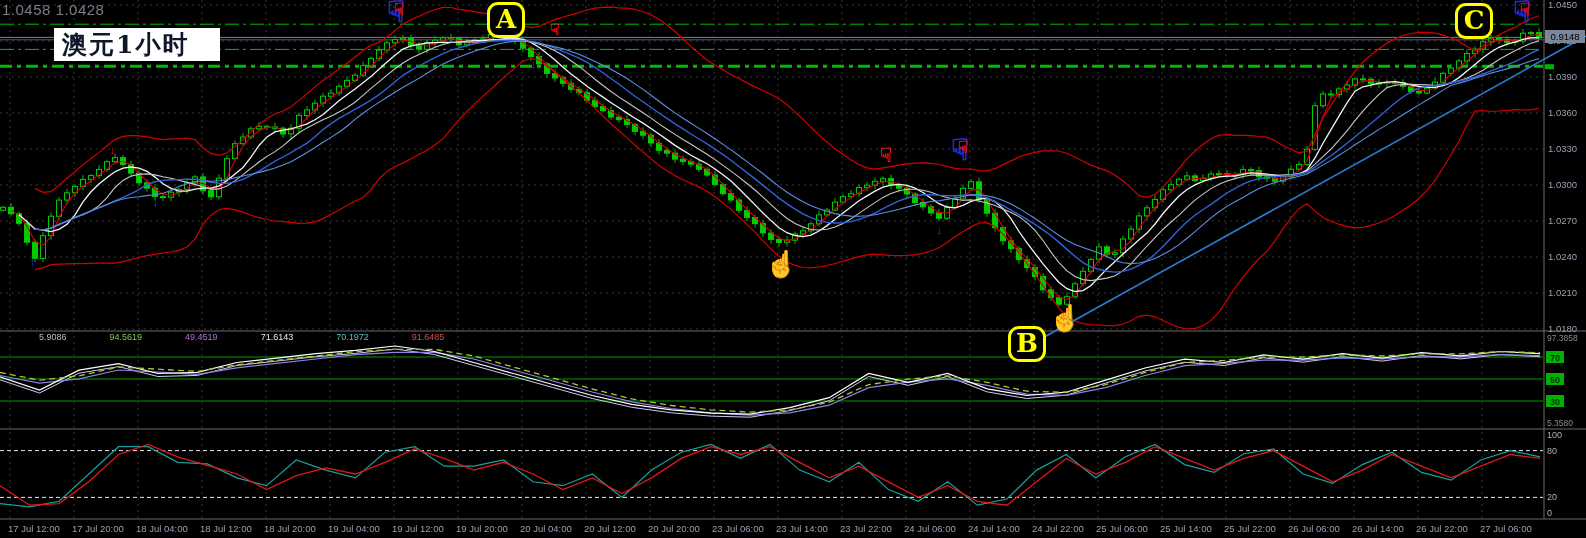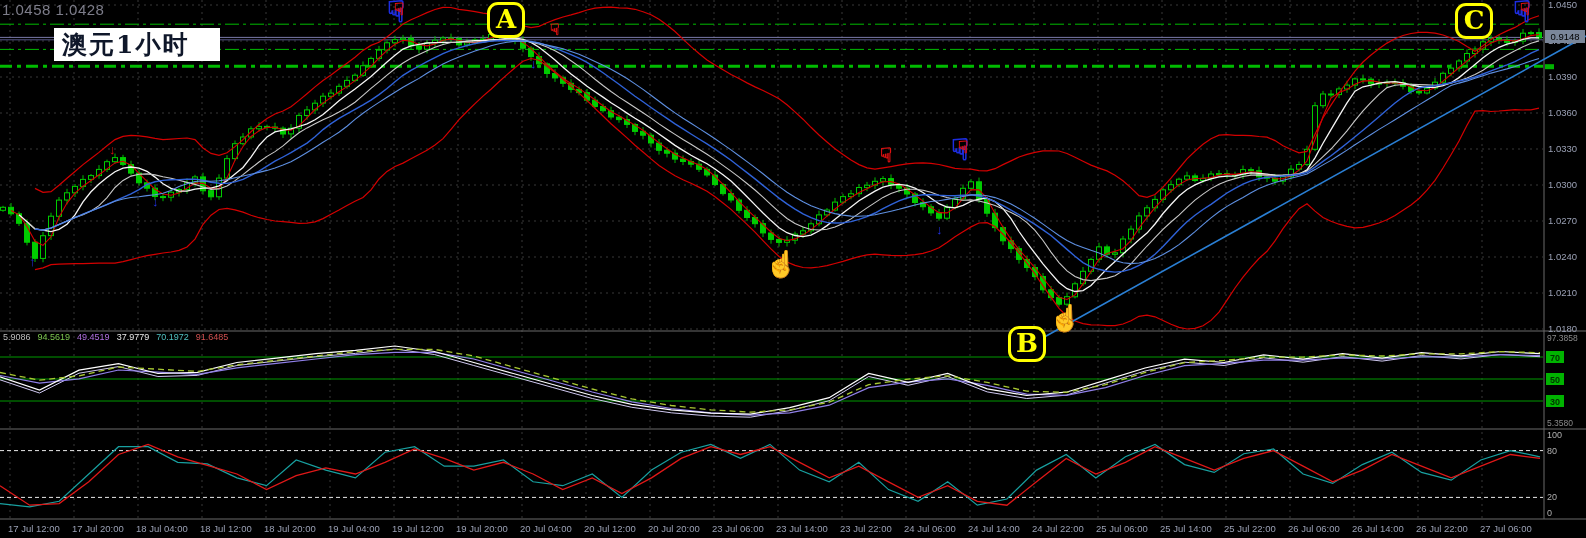--- a/index.html
+++ b/index.html
@@ -8,21 +8,21 @@
   #chart{position:absolute;left:0;top:0;}
   .ov{position:absolute;left:0;top:0;width:1586px;height:538px;pointer-events:none;}
   .ohlc{position:absolute;left:2px;top:1px;font-size:15px;color:#7d7d8a;letter-spacing:.5px;}
   .titlebox{position:absolute;left:42px;top:28px;width:166px;height:33px;background:#ffffff;
             color:#0f172a;font:bold 25px "DejaVu Serif",serif;line-height:33px;padding-left:8px;
             letter-spacing:2px;box-sizing:border-box;margin-left:12px;}
   .abc{position:absolute;width:32px;height:30px;border:3px solid #ffff00;border-radius:11px;
        background:#000;color:#ffff00;font:bold 26px "DejaVu Serif",serif;text-align:center;
        line-height:29px;}
   .stochvals{position:absolute;left:3px;top:332px;font-size:9px;white-space:nowrap;}
-  .stochvals span{margin-right:7px;}
+  .stochvals span{margin-right:7px;margin-left:36px;}
   .pricebox{position:absolute;left:1545px;top:30px;width:40px;height:13px;background:#7a8699;
             color:#000;font-size:9.5px;text-align:center;line-height:13px;}
   .sig{position:absolute;line-height:1;}
   .sig .h1{position:absolute;left:0;top:0;font-weight:bold;color:#1d2de0;}
   .sig .h2{position:absolute;font-weight:bold;color:#e01010;}
   .sig .ar{position:absolute;font-weight:bold;font-size:13px;}
 </style>
 </head>
 <body>
 
@@ -319,21 +319,21 @@
         <text x="1480" y="532">27 Jul 06:00</text>
       </g>
     </svg>
 
   <div class="ov" id="overlay">
     <div class="ohlc">1.0458 1.0428</div>
     <div class="titlebox">澳元1小时</div>
     <div class="abc" id="mk-a" style="left: 487px; top: 2px;">A</div>
     <div class="abc" id="mk-b" style="left: 1008px; top: 326px;">B</div>
     <div class="abc" id="mk-c" style="left: 1455px; top: 3px;">C</div>
-    <div class="stochvals" id="stochvals"><span style="color:#bdbdbd">5.9086</span><span style="color:#7ec850">94.5619</span><span style="color:#b070e0">49.4519</span><span style="color:#e8e8e8">37.9779</span><span style="color:#4fc0c0">70.1972</span><span style="color:#d05050">91.6485</span></div>
+    <div class="stochvals" id="stochvals"><span style="color:#bdbdbd">5.9086</span><span style="color:#7ec850">94.5619</span><span style="color:#b070e0">49.4519</span><span style="color:#e8e8e8">71.6143</span><span style="color:#4fc0c0">70.1972</span><span style="color:#d05050">91.6485</span></div>
     <div class="pricebox">0.9148</div>
     <div id="signals">
         <div class="sig" style="left:387px;top:-3px;width:30px;height:30px">
         <span class="h1" style="font-size:30px">☟</span>
         <span class="h2" style="font-size:17px;left:7px;top:4px">☟</span>
         </div>
         <div class="sig" style="left:951px;top:135px;width:30px;height:30px">
         <span class="h1" style="font-size:30px">☟</span>
         <span class="h2" style="font-size:17px;left:7px;top:4px">☟</span>
         </div>

